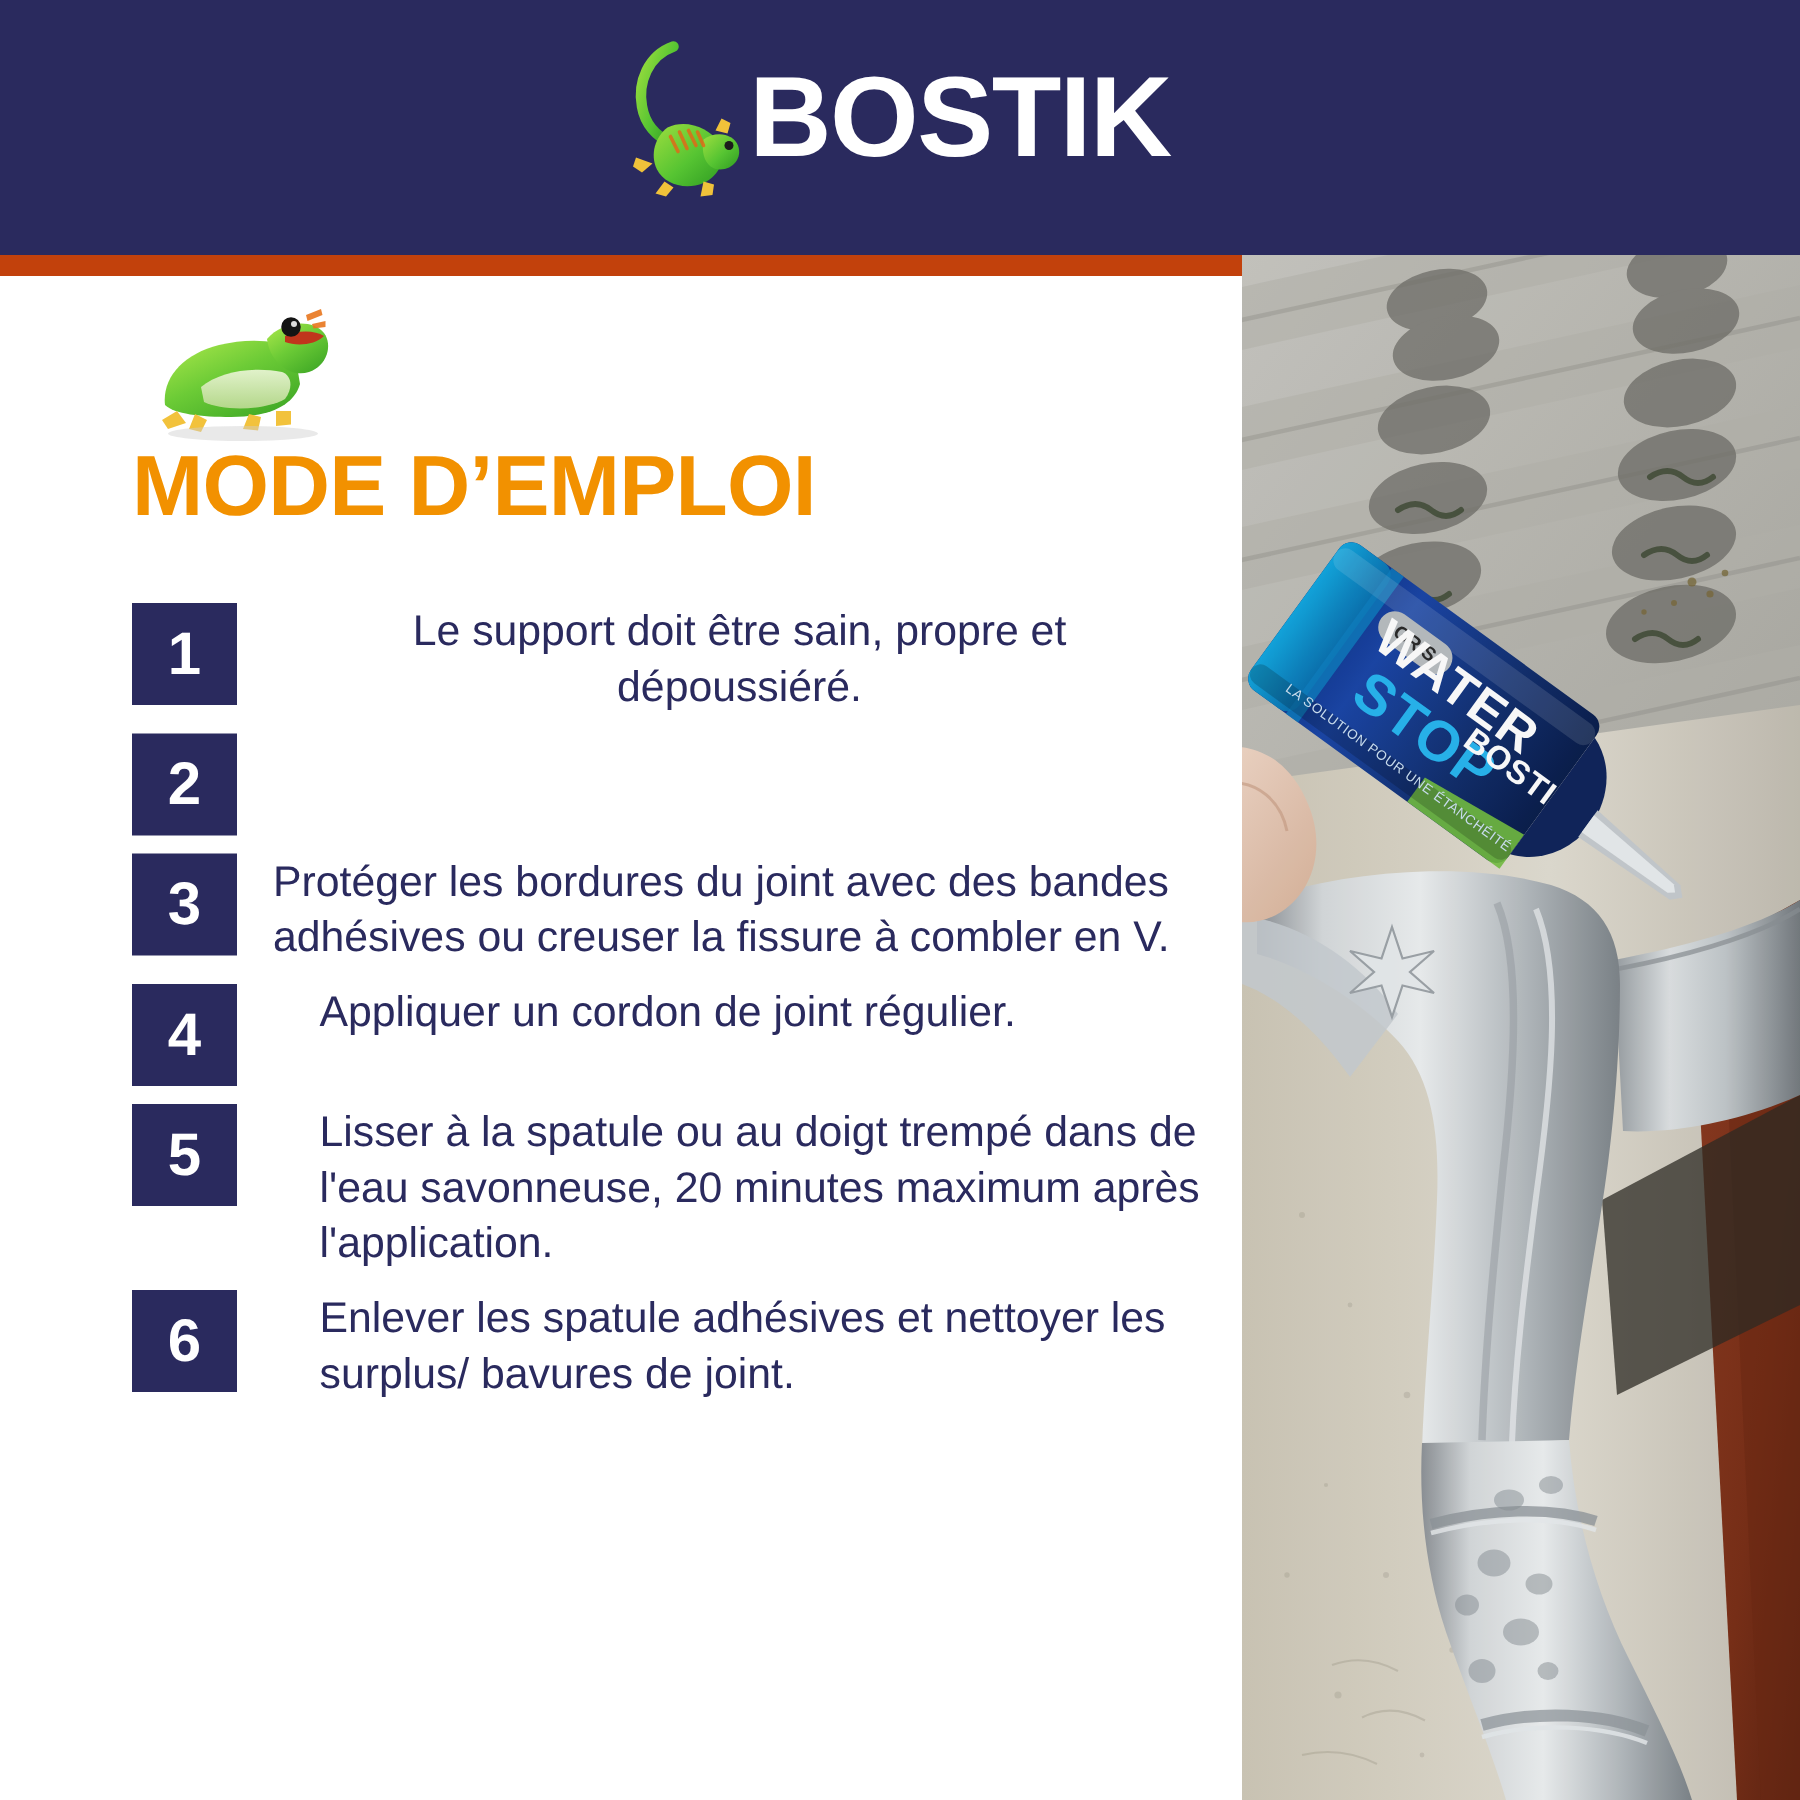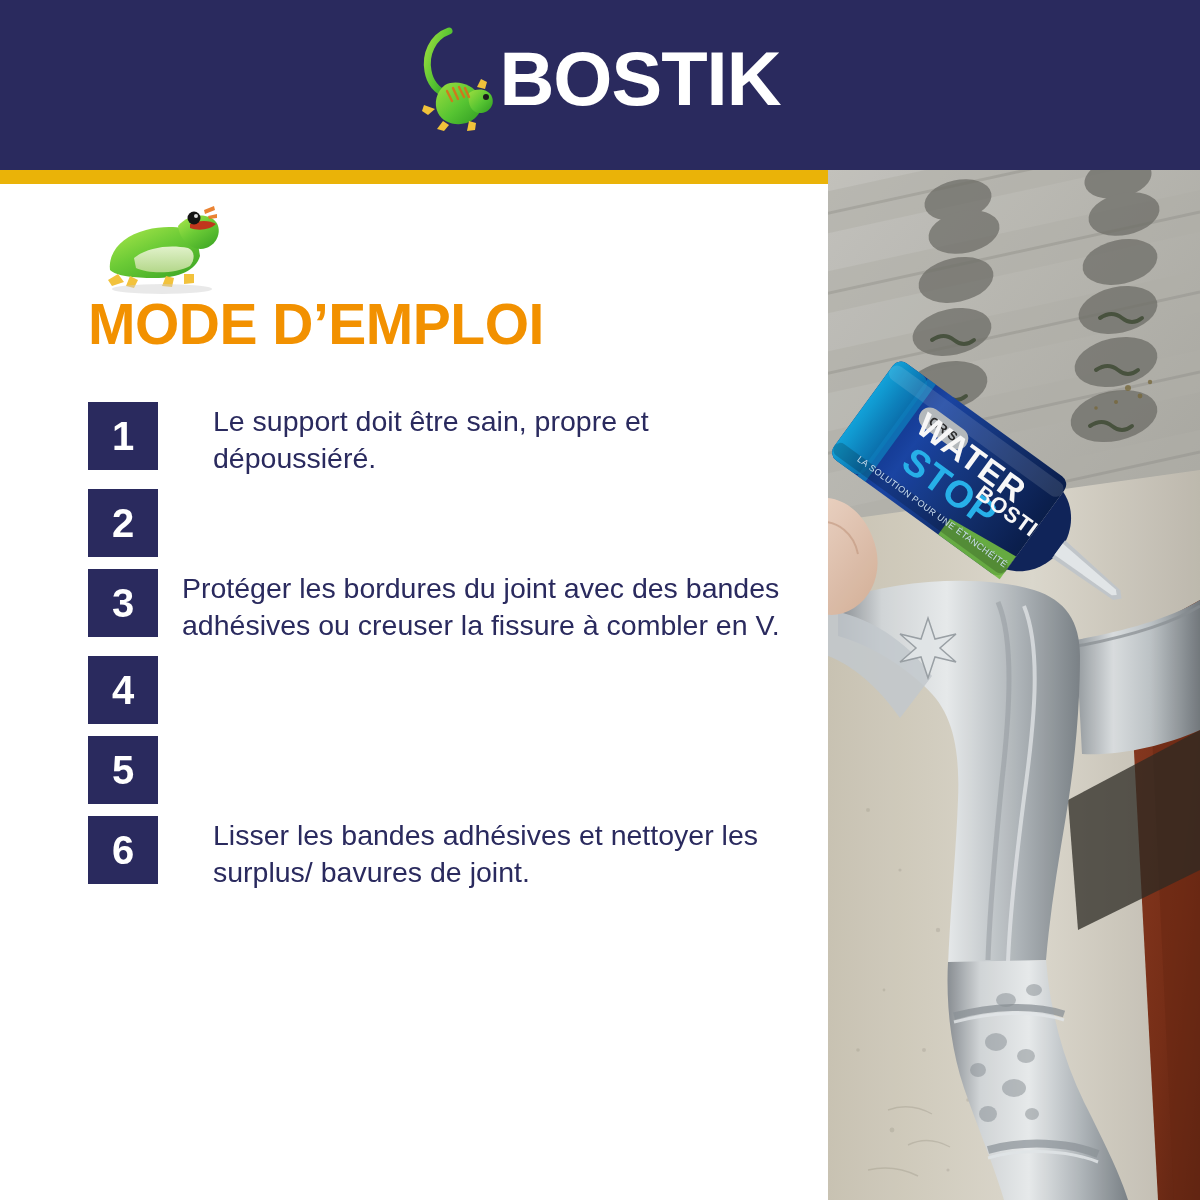--- a/index.html
+++ b/index.html
@@ -5,21 +5,21 @@
   * { margin:0; padding:0; box-sizing:border-box; }
   html, body {
     width:1200px; height:1200px;
     font-family:"Liberation Sans", sans-serif;
     background:#ffffff;
     overflow:hidden;
   }
   .page {
     position:relative;
     width:1064px; height:1200px;
-    background:#eab308;
+    background:#c2410c;
   }
 
   
   .header {
     position:absolute; left:0; top:0;
     width:1200px; height:170px;
     background:#2a2a5e;
     display:flex; align-items:center; justify-content:center;
   }
   .logo-lockup {
@@ -82,21 +82,21 @@
   }
   .step-text {
     margin-left:55px;
     color:#2a2a5e;
     font-size:28.5px;
     line-height:1.3;
     padding-top:1px;
     max-width:600px;
     font-family:"Liberation Sans", sans-serif;
   }
-  .step.s1 .step-text { max-width:560px; }
+  .step.s1 .step-text { max-width:560px;text-align:center; }
   .step.s3 .step-text { max-width:610px;margin-left:24px; }
   .step.s5 .step-text { max-width:590px; }
 
   
   .photo {
     position:absolute; left:828px; top:170px;
     width:372px; height:1030px;
     overflow:hidden;
     background:#9a9a93;
   }
@@ -202,29 +202,31 @@
         <div class="badge">2</div>
       </div>
 
       <div class="step s3">
         <div class="badge">3</div>
         <div class="step-text">Protéger les bordures du joint avec des bandes adhésives ou creuser la fissure à combler en V.</div>
       </div>
 
       <div class="step s4">
         <div class="badge">4</div>
+        <div class="step-text">Appliquer un cordon de joint régulier.</div>
       </div>
 
       <div class="step s5">
         <div class="badge">5</div>
+        <div class="step-text">Lisser à la spatule ou au doigt trempé dans de l'eau savonneuse, 20 minutes maximum après l'application.</div>
       </div>
 
       <div class="step s6">
         <div class="badge">6</div>
-        <div class="step-text">Lisser les bandes adhésives et nettoyer les surplus/ bavures de joint.</div>
+        <div class="step-text">Enlever les spatule adhésives et nettoyer les surplus/ bavures de joint.</div>
       </div>
 
     </div>
   </div>
 
   <div class="photo">
     <svg viewBox="0 0 372 1030" preserveAspectRatio="xMidYMid slice" xmlns="http://www.w3.org/2000/svg">
       <defs>
         <linearGradient id="roofG" x1="0" y1="0" x2="1" y2="1">
           <stop offset="0%" stop-color="#c9c8c2"></stop>

